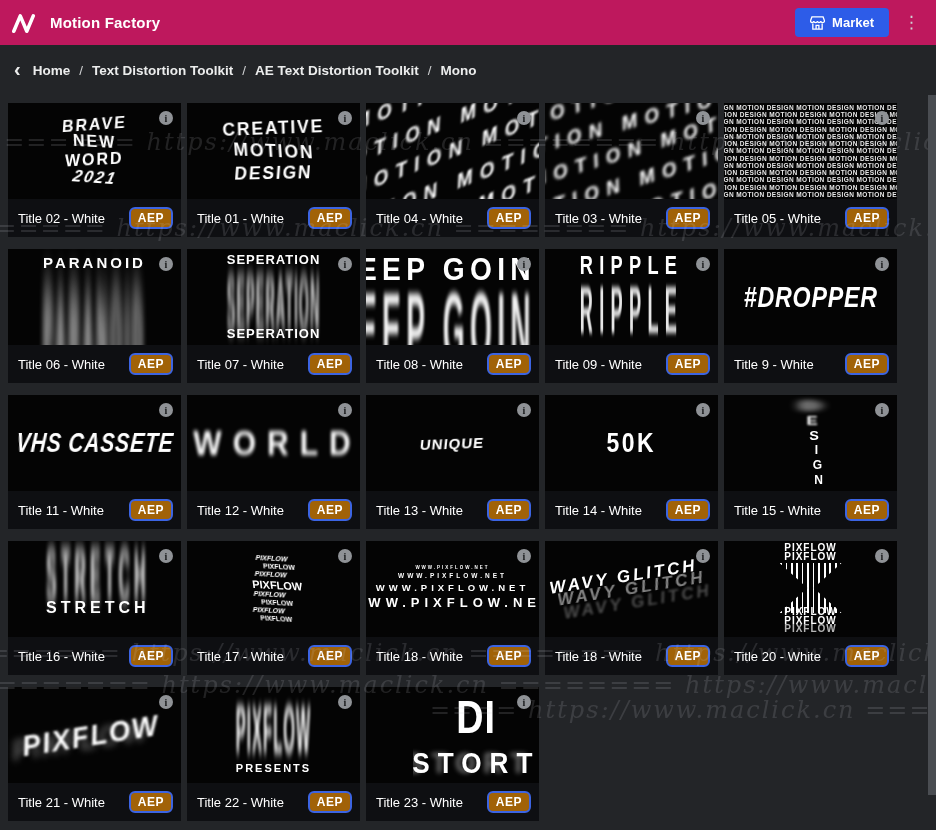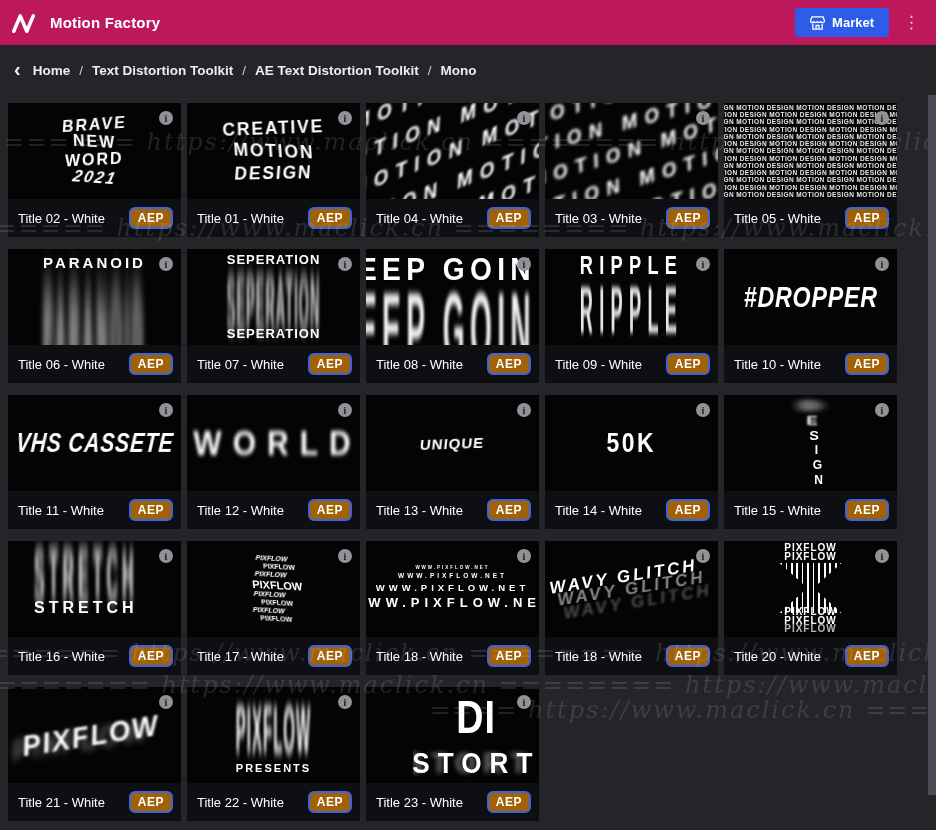--- a/index.html
+++ b/index.html
@@ -152,21 +152,21 @@
   .art-t15 { justify-content: flex-start; padding-top: 4px; }
   .art-t15 .line { font-size: 12px; font-weight: 800; line-height: 1.23; }
   .art-t15 .line-0 { filter: blur(2.2px); transform: scaleX(2.6) scaleY(1.1); }
   .art-t15 .line-1 { filter: blur(.8px); transform: translateX(2px) scaleX(1.4); }
   .art-t15 .line-2 { filter: blur(.5px); transform: translateX(4px) scaleX(1.2); }
   .art-t15 .line-3 { transform: translateX(6px); }
   .art-t15 .line-4 { transform: translateX(7px); }
   .art-t15 .line-5 { transform: translateX(8px); }
 
   
-  .art-t16 .line { position: absolute; left: 0; text-align: left; font-size: 16px; font-weight: 800; letter-spacing: 4px; padding-left: 26px; }
+  .art-t16 .line { position: absolute; left: 12px; text-align: left; font-size: 16px; font-weight: 800; letter-spacing: 4px; padding-left: 26px; }
   .art-t16 .line-0 { top: -4px; transform: scaleY(4.6); transform-origin: top; filter: blur(1.6px); opacity: .95; }
   .art-t16 .line-1 { top: 58px; filter: blur(.4px); }
 
   
   .art-t17 { transform: rotate(3deg); justify-content: center; }
   .art-t17 .line { font-size: 7px; font-weight: 700; line-height: 1.15; filter: blur(.4px); }
   .art-t17 .line:nth-child(odd) { transform: translateX(-4px) skewX(-10deg); }
   .art-t17 .line:nth-child(even) { transform: translateX(4px) skewX(10deg); }
   .art-t17 .line-3 { font-size: 11px; font-weight: 800; filter: none; }
 
@@ -416,21 +416,21 @@
   </div>
 
   <div class="card">
     <div class="thumb">
       <span class="info-icon">i</span>
       <div class="art art-t10">
           <span class="line line-0">#DROPPER</span>
         </div>
     </div>
     <div class="card-footer">
-      <span class="card-title">Title 10 - White</span>
+      <span class="card-title">Title 9 - White</span>
       <button class="aep-badge">AEP</button>
     </div>
   </div>
 
   <div class="card">
     <div class="thumb">
       <span class="info-icon">i</span>
       <div class="art art-t11">
           <span class="line line-0">VHS CASSETE</span>
         </div>

